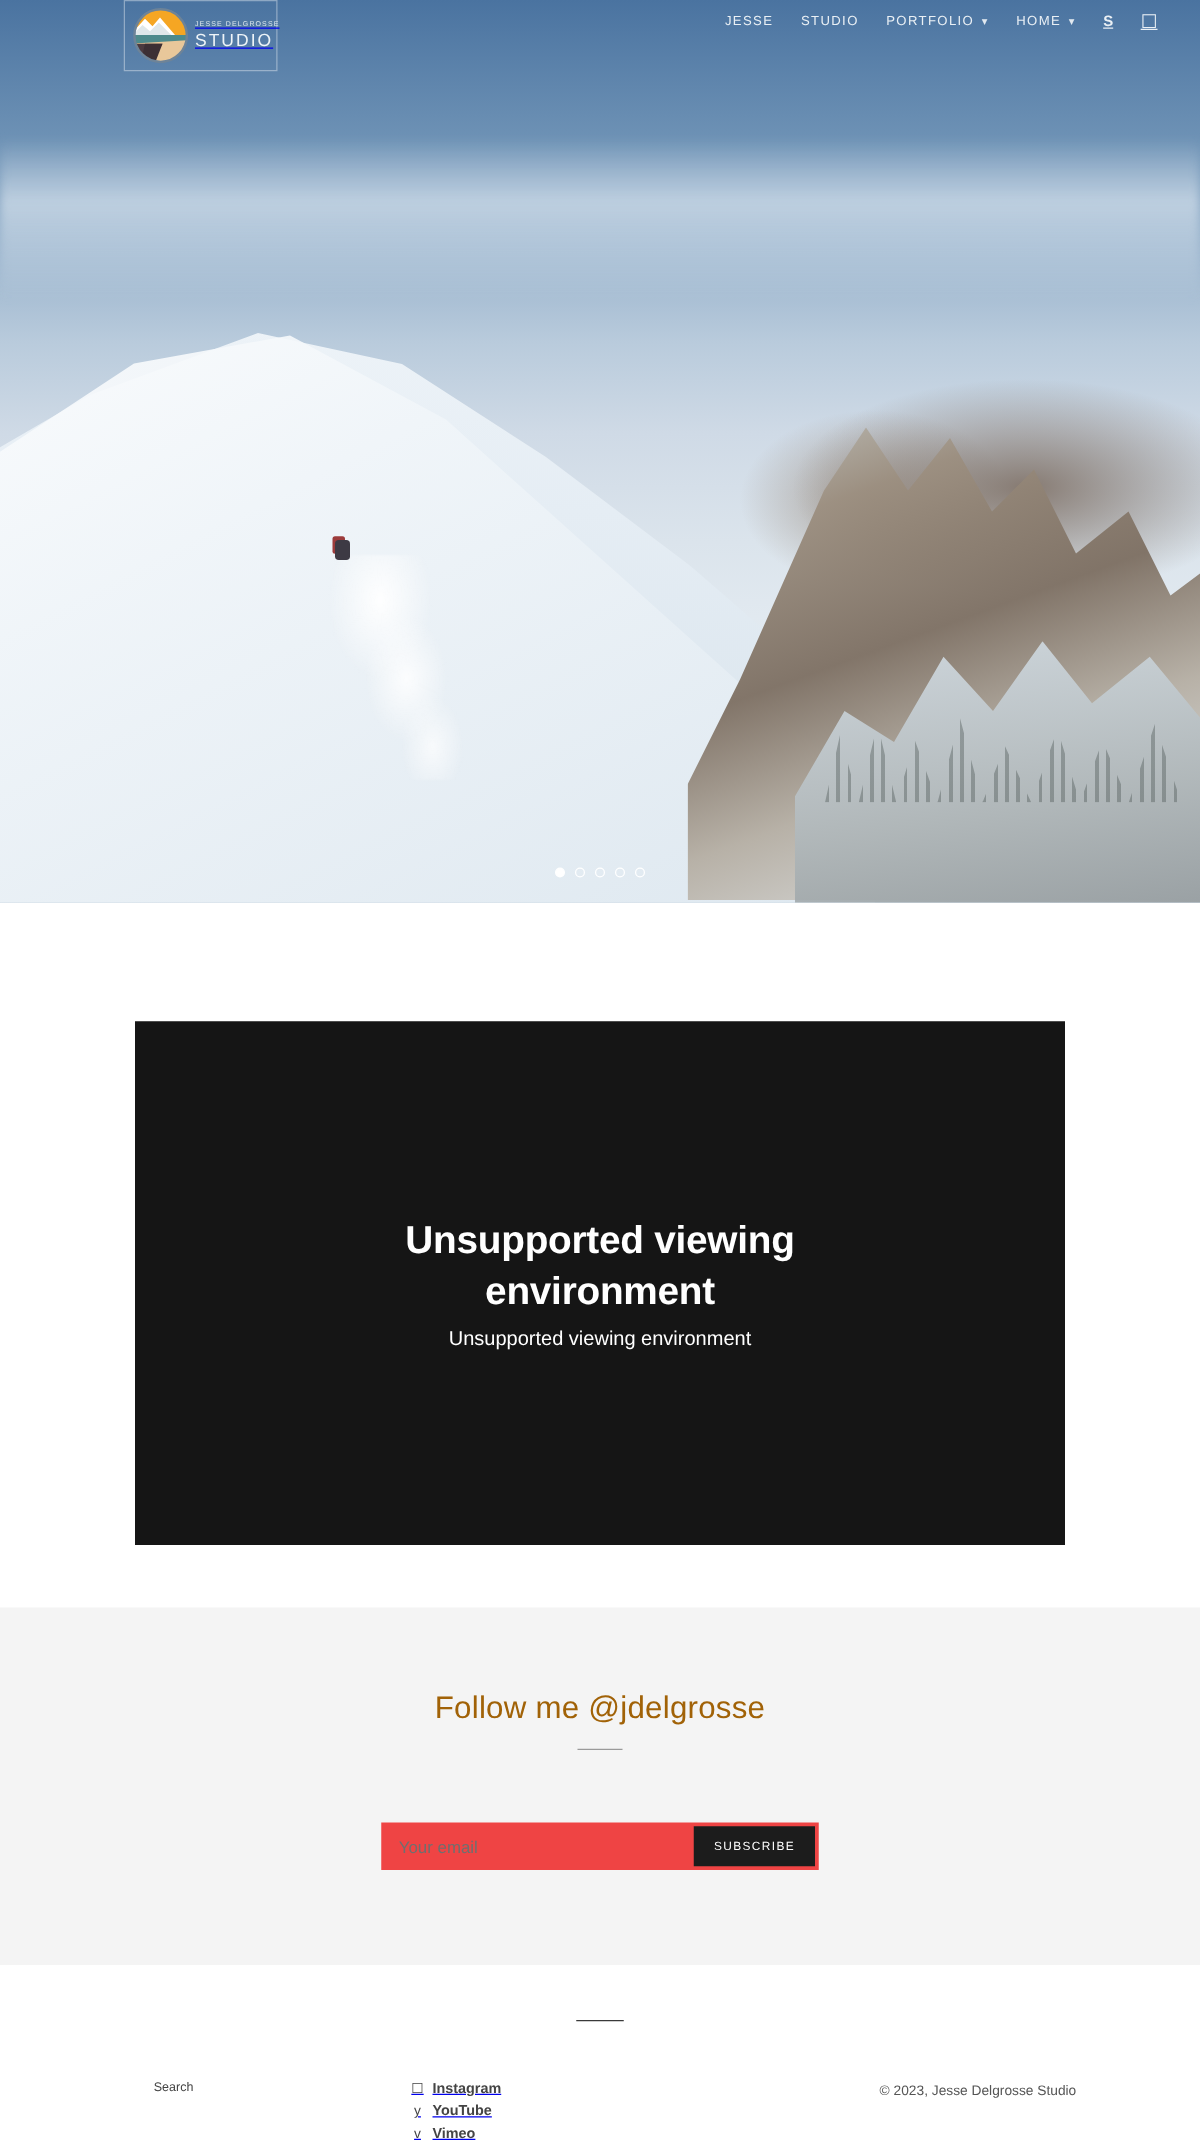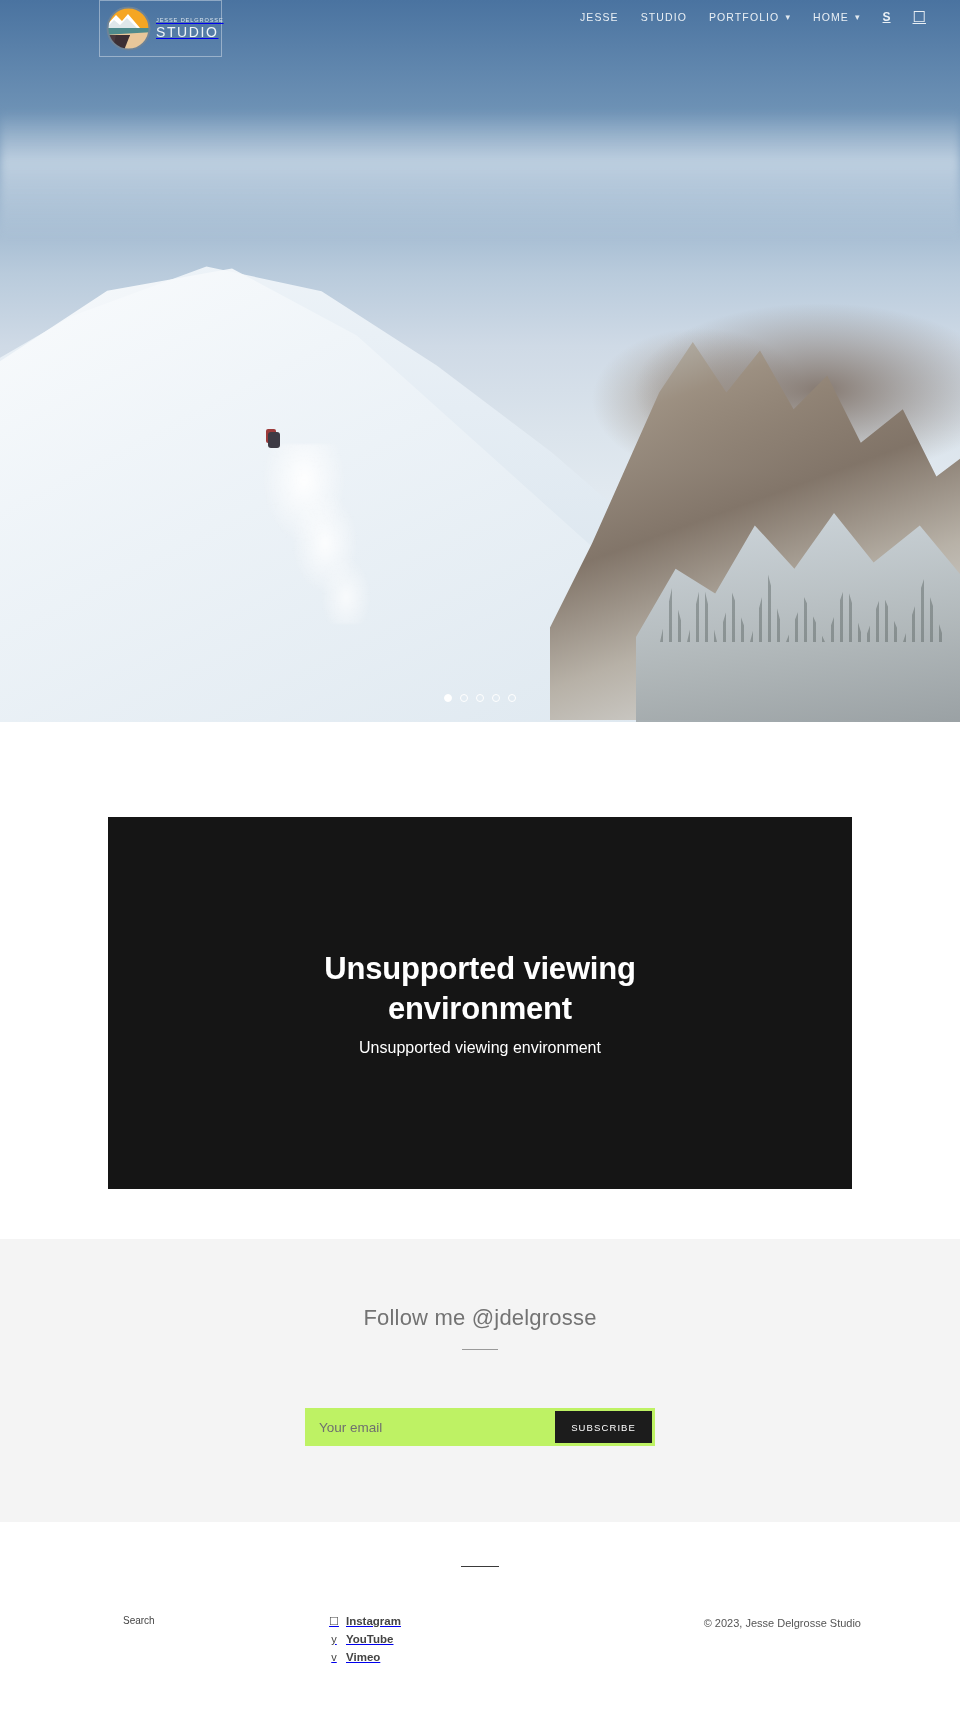--- a/index.html
+++ b/index.html
@@ -122,41 +122,41 @@
   .dots {
     position:absolute; left:0; right:0; bottom:20px;
     display:flex; justify-content:center; gap:8px; z-index:15;
   }
   .dot { width:8px; height:8px; border-radius:50%; border:1px solid #ffffff; }
   .dot.active { background:#ffffff; }
 
   
   .video-section { width:960px; padding:95px 0 50px; background:#fff; }
   .video-block {
-    width:744px; height:372px; margin:0 auto;
+    width:744px; height:419px; margin:0 auto;
     background:#151515;
     display:flex; flex-direction:column; align-items:center; justify-content:center;
     text-align:center; color:#ffffff;
   }
   .video-title {
     font-size:31px; font-weight:bold; line-height:1.3; letter-spacing:-.2px;
     max-width:500px;
   }
   .video-sub { font-size:16px; margin-top:10px; }
 
   
   .newsletter {
     width:960px; background:#f4f4f4;
     padding:66px 0 76px; text-align:center;
   }
-  .nl-title { font-size:22px; font-weight:400; color:#737373; letter-spacing:.2px; }
+  .nl-title { font-size:25px; font-weight:400; color:#a16207; letter-spacing:.2px; }
   .nl-rule { width:36px; height:1px; background:#9a9a9a; margin:18px auto 0; }
   .nl-form {
     margin:58px auto 0; width:350px; height:38px;
-    display:flex; align-items:stretch; background:#bef264;
+    display:flex; align-items:stretch; background:#ef4444;
   }
   .nl-input {
     flex:1; border:0; background:transparent; outline:none;
     padding:0 14px; font-size:13.5px; color:#222;
     font-family:"Liberation Sans", sans-serif;
   }
   .nl-input::placeholder { color:#6f6f6f; }
   .nl-btn {
     border:0; background:#1c1c1c; color:#ffffff;
     font-size:9.5px; letter-spacing:1.1px; padding:0 16px; cursor:pointer;

